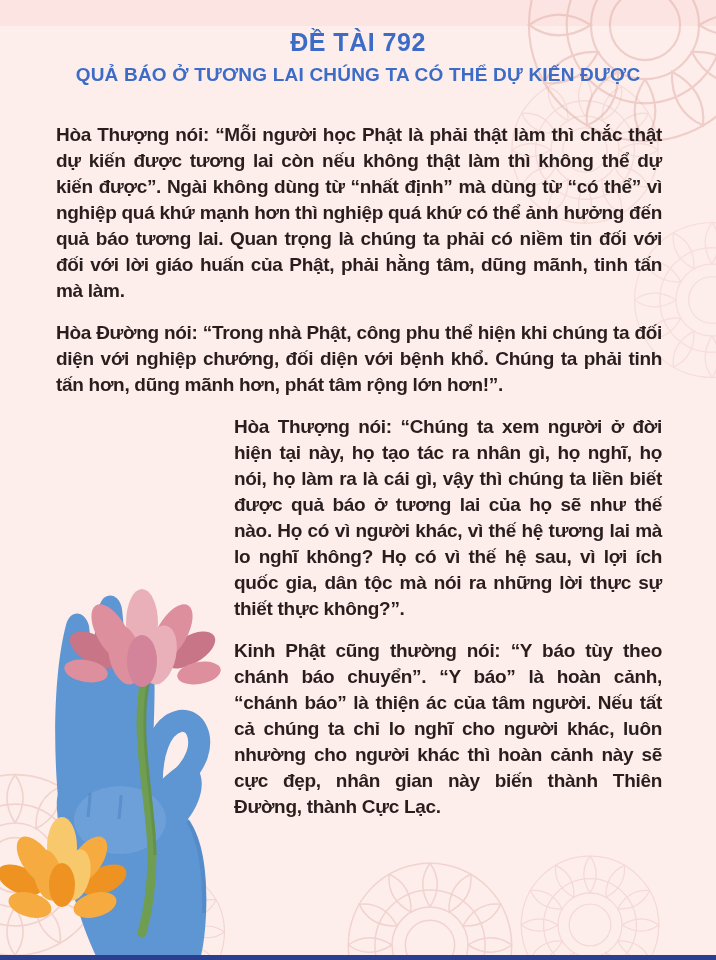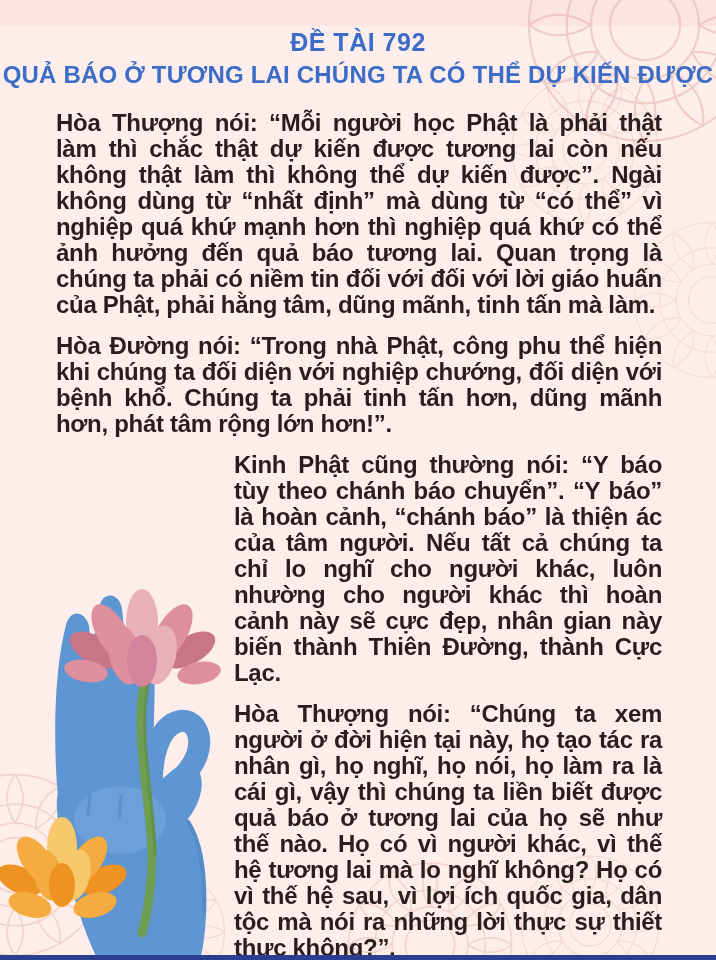--- a/index.html
+++ b/index.html
@@ -18,30 +18,30 @@
   .illustration{position:absolute;left:0;top:555px;z-index:1;}
   .header{
     position:absolute;top:26px;left:0;width:716px;z-index:2;
     text-align:center;font-weight:bold;
   }
   .title{
     font-size:25px;line-height:32px;letter-spacing:0.5px;
     color:#3c6cc6;
   }
   .subtitle{
-    font-size:24px;line-height:31px;letter-spacing:0.2px;
+    font-size:19px;line-height:31px;letter-spacing:0.2px;
     color:#3c6cc6;margin-top:1px;
   }
   .bodytext{
     position:absolute;top:106px;left:56px;width:606px;z-index:2;
     color:#291e1d;
   }
   .bodytext p{
-    margin:4px 0 15px 0;
-    font-size:24px;line-height:26px;font-weight:bold;
+    margin:16px 0 15px 0;
+    font-size:19px;line-height:26px;font-weight:bold;
     letter-spacing:-0.3px;
     text-align:justify;
   }
   .bodytext p.indented{margin-left:178px;}
   .footer{
     position:absolute;top:921px;left:0;width:716px;z-index:3;
     text-align:center;
     font-size:23px;font-weight:bold;letter-spacing:0.3px;
     color:#3b6ac8;
     margin-top:39px;
@@ -136,21 +136,21 @@
   </svg>
 
   <div class="header">
     <div class="title">ĐỀ TÀI 792</div>
     <div class="subtitle">QUẢ BÁO Ở TƯƠNG LAI CHÚNG TA CÓ THỂ DỰ KIẾN ĐƯỢC</div>
   </div>
 
   <div class="bodytext">
     <p>Hòa Thượng nói: “Mỗi người học Phật là phải thật làm thì chắc thật dự kiến được tương lai còn nếu không thật làm thì không thể dự kiến được”. Ngài không dùng từ “nhất định” mà dùng từ “có thể” vì nghiệp quá khứ mạnh hơn thì nghiệp quá khứ có thể ảnh hưởng đến quả báo tương lai. Quan trọng là chúng ta phải có niềm tin đối với đối với lời giáo huấn của Phật, phải hằng tâm, dũng mãnh, tinh tấn mà làm.</p>
     <p>Hòa Đường nói: “Trong nhà Phật, công phu thể hiện khi chúng ta đối diện với nghiệp chướng, đối diện với bệnh khổ. Chúng ta phải tinh tấn hơn, dũng mãnh hơn, phát tâm rộng lớn hơn!”.</p>
+    <p class="indented">Hòa Thượng nói: “Chúng ta xem người ở đời hiện tại này, họ tạo tác ra nhân gì, họ nghĩ, họ nói, họ làm ra là cái gì, vậy thì chúng ta liền biết được quả báo ở tương lai của họ sẽ như thế nào. Họ có vì người khác, vì thế hệ tương lai mà lo nghĩ không? Họ có vì thế hệ sau, vì lợi ích quốc gia, dân tộc mà nói ra những lời thực sự thiết thực không?”.</p>
     <p class="indented">Kinh Phật cũng thường nói: “Y báo tùy theo chánh báo chuyển”. “Y báo” là hoàn cảnh, “chánh báo” là thiện ác của tâm người. Nếu tất cả chúng ta chỉ lo nghĩ cho người khác, luôn nhường cho người khác thì hoàn cảnh này sẽ cực đẹp, nhân gian này biến thành Thiên Đường, thành Cực Lạc.</p>
-    <p class="indented">Hòa Thượng nói: “Chúng ta xem người ở đời hiện tại này, họ tạo tác ra nhân gì, họ nghĩ, họ nói, họ làm ra là cái gì, vậy thì chúng ta liền biết được quả báo ở tương lai của họ sẽ như thế nào. Họ có vì người khác, vì thế hệ tương lai mà lo nghĩ không? Họ có vì thế hệ sau, vì lợi ích quốc gia, dân tộc mà nói ra những lời thực sự thiết thực không?”.</p>
   </div>
 
   <div class="footer">TẬN TRÁCH NHIỆM - SỐNG CHÂN THÀNH - TÂM THANH TỊNH</div>
 
   <div class="bottom-bar"></div>
 
 </div>
 
 </body></html>

